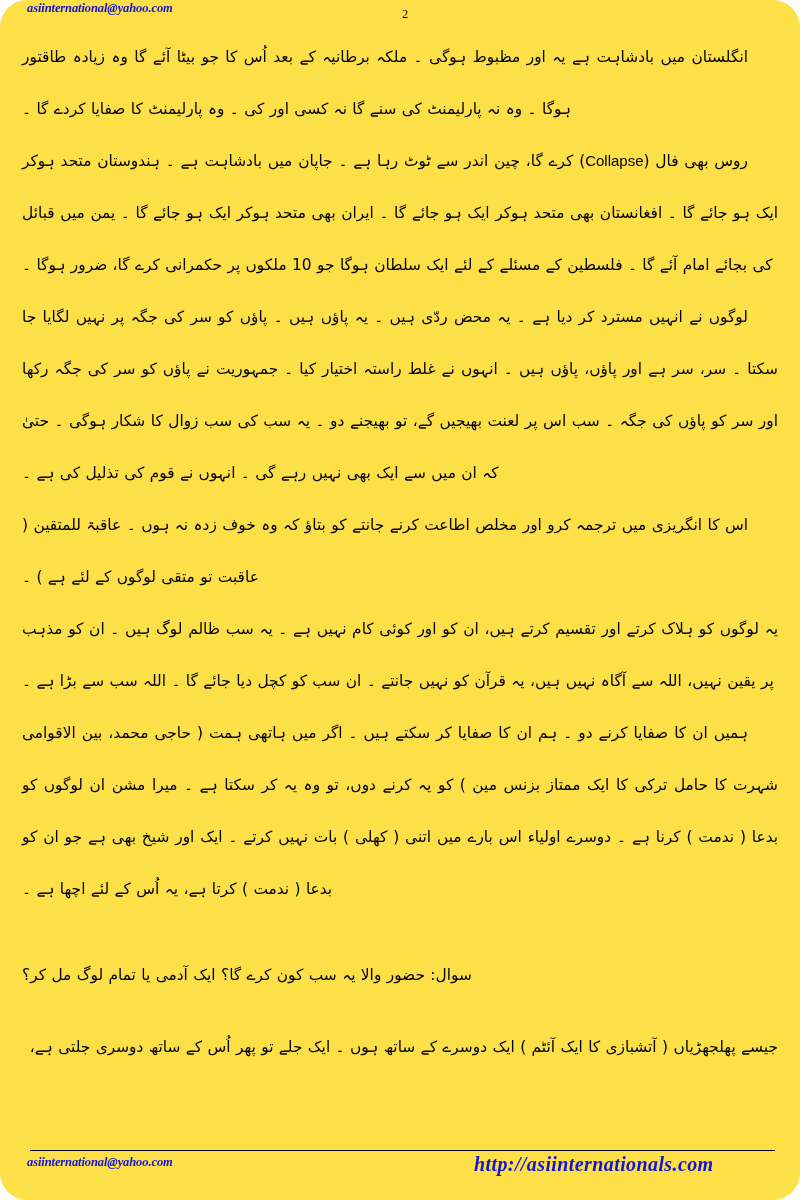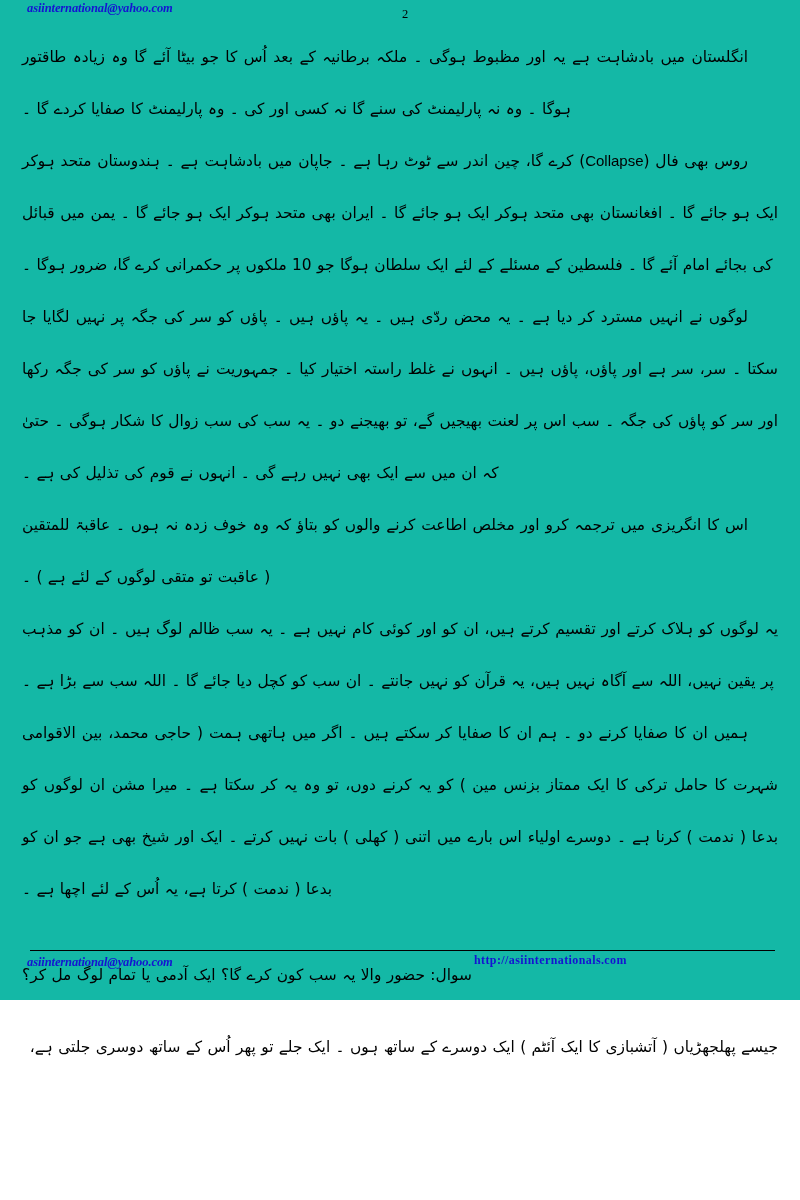--- a/index.html
+++ b/index.html
@@ -11,23 +11,24 @@
     width: 800px;
     height: 1200px;
     position: relative;
     overflow: hidden;
     font-family: "Liberation Serif", "DejaVu Serif", serif;
   }
 
   .page {
     position: relative;
     width: 800px;
-    height: 1000px;
-    background: #14b8a6;
+    height: 1200px;
+    background: #fde047;
     box-sizing: border-box;
+    border-radius: 27px;
   }
 
   
   .header {
     position: absolute;
     top: 0;
     left: 0;
     width: 800px;
     height: 30px;
   }
@@ -123,22 +124,23 @@
     font-size: 12.5px;
     letter-spacing: -0.1px;
     color: #1414d2;
     white-space: nowrap;
   }
   .footer-url {
     position: absolute;
     left: 474px;
     top: 11px;
     font-family: "Liberation Serif", "DejaVu Serif", serif;
+    font-style: italic;
     font-weight: bold;
-    font-size: 12px;
+    font-size: 20px;
     letter-spacing: 0.4px;
     color: #1414d2;
     white-space: nowrap;
   }
 </style>
 </head>
 <body>
 
 <div class="page">
 
@@ -150,21 +152,21 @@
   <div class="content">
 
     <p class="para indent">انگلستان میں بادشاہت ہے یہ اور مظبوط ہوگی ۔ ملکہ برطانیہ کے بعد اُس کا جو بیٹا آئے گا وہ زیادہ طاقتور ہوگا ۔ وہ نہ پارلیمنٹ کی سنے گا نہ کسی اور کی ۔ وہ پارلیمنٹ کا صفایا کردے گا ۔</p>
 
     <p class="para indent"><span>روس بھی فال (</span><span class="latin">Collapse</span><span>) کرے گا، چین اندر سے ٹوٹ رہا ہے ۔ جاپان میں بادشاہت ہے ۔ ہندوستان متحد ہوکر ایک ہو جائے گا ۔ افغانستان بھی متحد ہوکر ایک ہو جائے گا ۔ ایران بھی متحد ہوکر ایک ہو جائے گا ۔ یمن میں قبائل کی بجائے امام آئے گا ۔ فلسطین کے مسئلے کے لئے ایک سلطان ہوگا جو 10 ملکوں پر حکمرانی کرے گا، ضرور ہوگا ۔</span></p>
 
 
 
     <p class="para indent">لوگوں نے انہیں مسترد کر دیا ہے ۔ یہ محض ردّی ہیں ۔ یہ پاؤں ہیں ۔ پاؤں کو سر کی جگہ پر نہیں لگایا جا سکتا ۔ سر، سر ہے اور پاؤں، پاؤں ہیں ۔ انہوں نے غلط راستہ اختیار کیا ۔ جمہوریت نے پاؤں کو سر کی جگہ رکھا اور سر کو پاؤں کی جگہ ۔ سب اس پر لعنت بھیجیں گے، تو بھیجنے دو ۔ یہ سب کی سب زوال کا شکار ہوگی ۔ حتیٰ کہ ان میں سے ایک بھی نہیں رہے گی ۔ انہوں نے قوم کی تذلیل کی ہے ۔</p>
 
-    <p class="para indent">اس کا انگریزی میں ترجمہ کرو اور مخلص اطاعت کرنے والوں کو بتاؤ کہ وہ خوف زدہ نہ ہوں ۔  عاقبۃ للمتقین ( عاقبت تو متقی لوگوں کے لئے ہے ) ۔</p>
+    <p class="para indent">اس کا انگریزی میں ترجمہ کرو اور مخلص اطاعت کرنے جانتے کو بتاؤ کہ وہ خوف زدہ نہ ہوں ۔  عاقبۃ للمتقین ( عاقبت تو متقی لوگوں کے لئے ہے ) ۔</p>
 
 
     <p class="para">یہ لوگوں کو ہلاک کرتے اور تقسیم کرتے ہیں،  ان کو اور کوئی کام نہیں ہے ۔ یہ سب ظالم لوگ ہیں ۔ ان کو مذہب پر یقین نہیں، اللہ سے آگاہ نہیں ہیں، یہ قرآن کو نہیں جانتے ۔ ان سب کو کچل دیا جائے گا ۔ اللہ سب سے بڑا ہے ۔</p>
 
     <p class="para indent">ہمیں ان کا صفایا کرنے دو ۔ ہم ان کا صفایا کر سکتے ہیں ۔  اگر میں ہاتھی ہمت ( حاجی محمد، بین الاقوامی شہرت کا حامل ترکی کا ایک ممتاز بزنس مین ) کو یہ کرنے دوں، تو وہ یہ کر سکتا ہے ۔ میرا مشن ان لوگوں کو بدعا ( ندمت ) کرنا ہے ۔ دوسرے اولیاء اس بارے میں اتنی ( کھلی ) بات نہیں کرتے ۔  ایک اور شیخ بھی ہے جو ان کو بدعا ( ندمت ) کرتا ہے، یہ اُس کے لئے اچھا ہے ۔</p>
 
     <p class="para question">سوال:  حضور والا یہ سب کون کرے گا؟  ایک آدمی یا تمام لوگ مل کر؟</p>
 
     <p class="para tail">جیسے پھلجھڑیاں ( آتشبازی کا ایک آئٹم ) ایک دوسرے کے ساتھ ہوں ۔ ایک جلے تو پھر اُس کے ساتھ دوسری جلتی ہے،</p>
 

